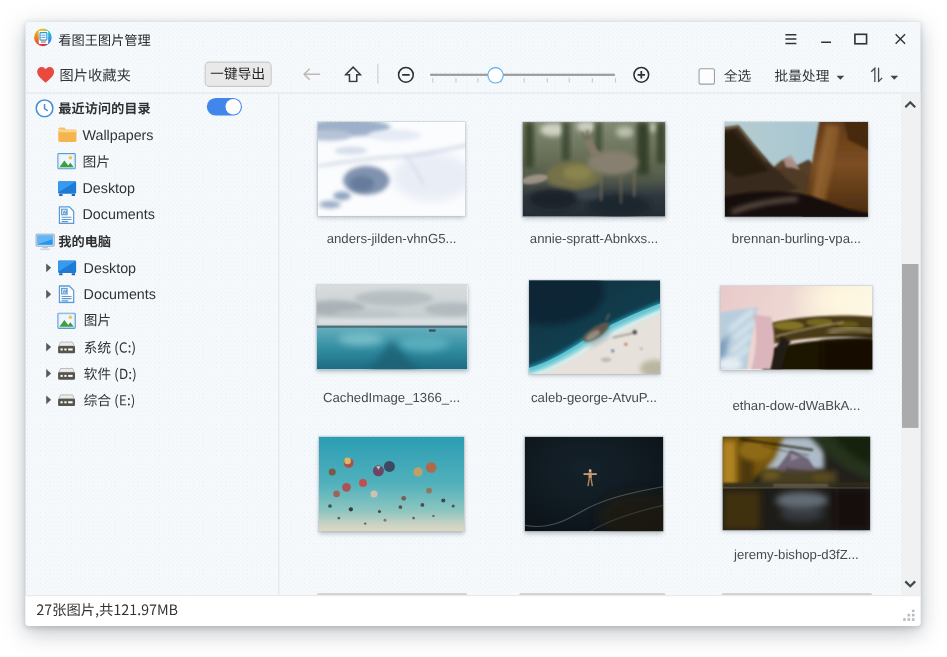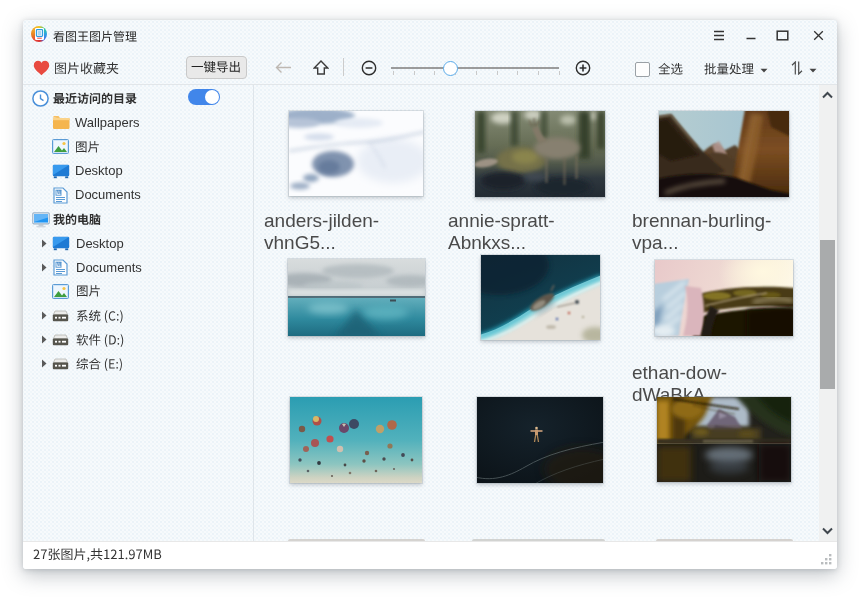--- a/index.html
+++ b/index.html
@@ -17,21 +17,21 @@
 .vline{position:absolute;left:230px;top:65px;width:1px;height:456px;background:#dfe5ea;}
 
 .status{position:absolute;left:0;top:521px;width:814px;height:28px;background:#fff;border-top:1px solid #e8e8e8;}
 
 .sbtrack{position:absolute;left:796px;top:65px;width:18px;height:456px;background:#f0f1f1;}
 .sbthumb{position:absolute;left:797px;top:155px;width:15px;height:149px;background:#a9abac;}
 
 .cjk13{font-size:13px;color:#333;}
 
 .thumb{position:absolute;box-shadow:0 0 0 1px rgba(150,160,170,.28),0 2px 4px rgba(110,120,130,.4);}
-.lab{position:absolute;font-size:19px;color:#4a4a4a;text-align:left;width:184px;}
+.lab{position:absolute;font-size:12px;color:#4a4a4a;text-align:center;width:184px;}
 .tick{position:absolute;width:1px;height:4px;background:#c9c9c9;top:51px;}
 </style></head>
 <body>
 <div class="win">
 
   <div class="abs" id="appicon" style="left:8px;top:6px;width:16px;height:16px;border-radius:50%;background:conic-gradient(from 0deg,#f2c51d,#2dc8a8 50deg,#2d9ce5 95deg,#4a6de8 140deg,#d63031 170deg,#e84338 210deg,#e67e22 260deg,#f1a62a 310deg,#f2c51d 360deg);"></div>
   <svg class="abs" style="left:12px;top:8px" width="9" height="12" viewBox="0 0 9 12">
       <rect x="0" y="0" width="9" height="12" rx="1.2" fill="#fff"></rect>
       <rect x="1.4" y="1.6" width="6.2" height="6.8" rx=".8" fill="none" stroke="#2a9ae0" stroke-width="1.1"></rect>
       <path d="M2.6 4 h3.8 M2.6 6 h3.8" stroke="#2a9ae0" stroke-width=".8"></path>
@@ -462,20 +462,22 @@
     <path d="M98 42 C 114 38, 128 38, 138 41" stroke="#d8cca8" stroke-width="2.5" fill="none" filter="url(#f2)" opacity=".85"></path>
     <path d="M38 58 C 78 49, 112 46, 140 49 L 140 78 L 38 78 z" fill="#1e1305" filter="url(#f1)"></path>
     <path d="M92 50 L 140 46 L 140 78 L 92 78 z" fill="#170e04" filter="url(#f2)"></path>
     <path d="M-2 24 L 34 19 C 30 38, 26 56, 24 76 L -2 76 z" fill="#b8cedd" filter="url(#f1)"></path>
     <path d="M30 22 L 8 40 M31 32 L 12 48 M28 44 L 10 60 M26 56 L 8 70" stroke="#e9f2f6" stroke-width="2.8" fill="none" filter="url(#f2)"></path>
     <path d="M-2 52 L 8 44 C 5 60, 3 68, 1 76 L -2 76 z" fill="#7c9cba" filter="url(#f2)"></path>
     <ellipse cx="8" cy="71" rx="12" ry="6" fill="#e4edf2" filter="url(#f2)"></ellipse>
     <path d="M30 26 C 34 42, 33 58, 28 76 L 46 76 C 50 60, 50 44, 46 28 z" fill="#dab5bc" filter="url(#f1)"></path>
     <path d="M46 76 C 50 62, 52 52, 55 46 L 64 50 C 59 60, 57 68, 56 76 z" fill="#241c12" filter="url(#f1)"></path>
   </svg>
+  <div class="lab" style="left:241px;top:334px">CachedImage_1366_...</div>
+  <div class="lab" style="left:425px;top:334px">caleb-george-AtvuP...</div>
   <div class="lab" style="left:609px;top:342px">ethan-dow-dWaBkA...</div>
 
   <svg class="thumb" style="left:267px;top:377px" width="132" height="86" viewBox="0 0 132 86">
     <defs>
       <linearGradient id="gsky" x1="0" y1="0" x2="0" y2="1">
           <stop offset="0" stop-color="#2b9db2"></stop>
           <stop offset=".5" stop-color="#51b1bc"></stop>
           <stop offset=".78" stop-color="#8cc5c0"></stop>
           <stop offset=".94" stop-color="#cfd3c2"></stop>
           <stop offset="1" stop-color="#dcd9c8"></stop>
@@ -568,20 +570,21 @@
     <path d="M100 -2 L 136 -2 L 136 26 C 120 20, 108 10, 100 -2 z" fill="#19230f" filter="url(#i2b)"></path>
     <rect x="0" y="42" width="134" height="5" fill="#393021" filter="url(#i1)"></rect>
     <rect x="46" y="43" width="50" height="2.5" fill="#6a6248" filter="url(#i1)"></rect>
     <rect x="0" y="47" width="134" height="38" fill="#1d1c18"></rect>
     <ellipse cx="72" cy="58" rx="24" ry="8" fill="#76828e" filter="url(#i3)" opacity=".8"></ellipse>
     <ellipse cx="72" cy="70" rx="20" ry="7" fill="#4e5965" filter="url(#i3)" opacity=".5"></ellipse>
     <rect x="0" y="49" width="34" height="36" fill="#463608" filter="url(#i3)" opacity=".85"></rect>
     <rect x="102" y="47" width="32" height="38" fill="#12110c" filter="url(#i3)"></rect>
     <path d="M0 46.5 h 134" stroke="#7a7868" stroke-width="1" opacity=".4"></path>
   </svg>
+  <div class="lab" style="left:609px;top:477px">jeremy-bishop-d3fZ...</div>
 
   <div class="abs" style="left:265px;top:519px;width:137px;height:6px;background:#d5d3d0;border-radius:2px;"></div>
   <div class="abs" style="left:449px;top:519px;width:133px;height:6px;background:#d2d3d1;border-radius:2px;"></div>
   <div class="abs" style="left:633px;top:519px;width:137px;height:6px;background:#d5d2cf;border-radius:2px;"></div>
 
   <div class="sbtrack"></div>
   <div class="sbthumb" style="top:220px;height:149px;"></div>
   <svg class="abs" style="left:799px;top:71px" width="11" height="8" viewBox="0 0 11 8">
       <path d="M1 6.5L5.5 2l4.5 4.5" stroke="#40474e" stroke-width="2" fill="none"></path>
     </svg>

